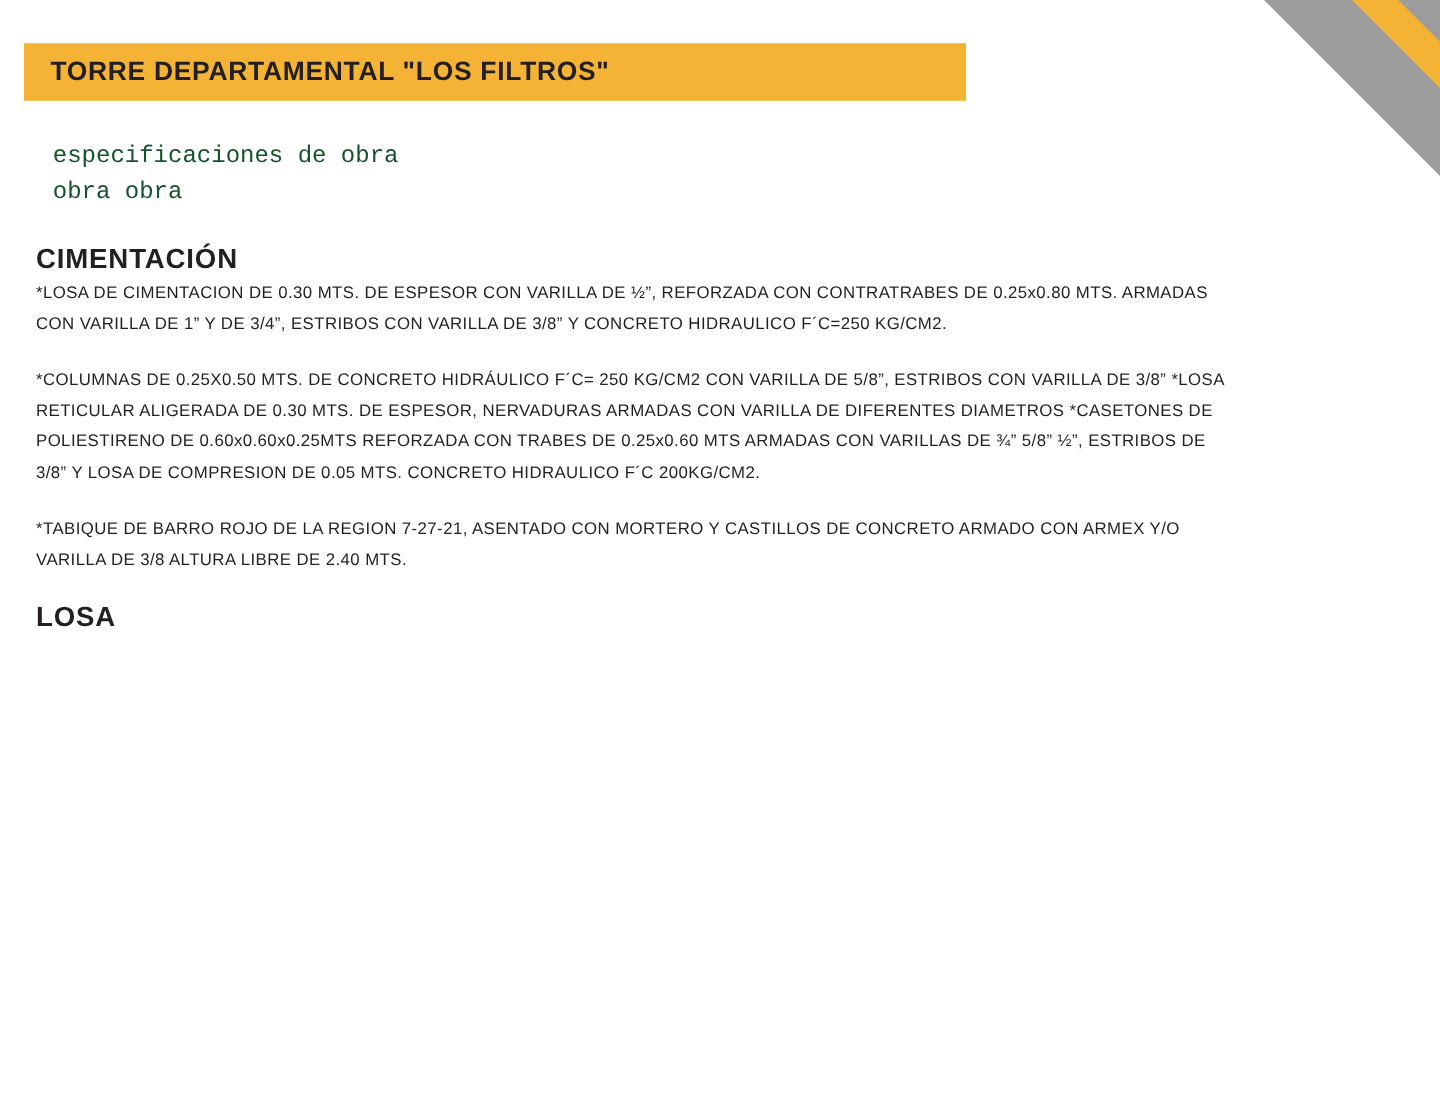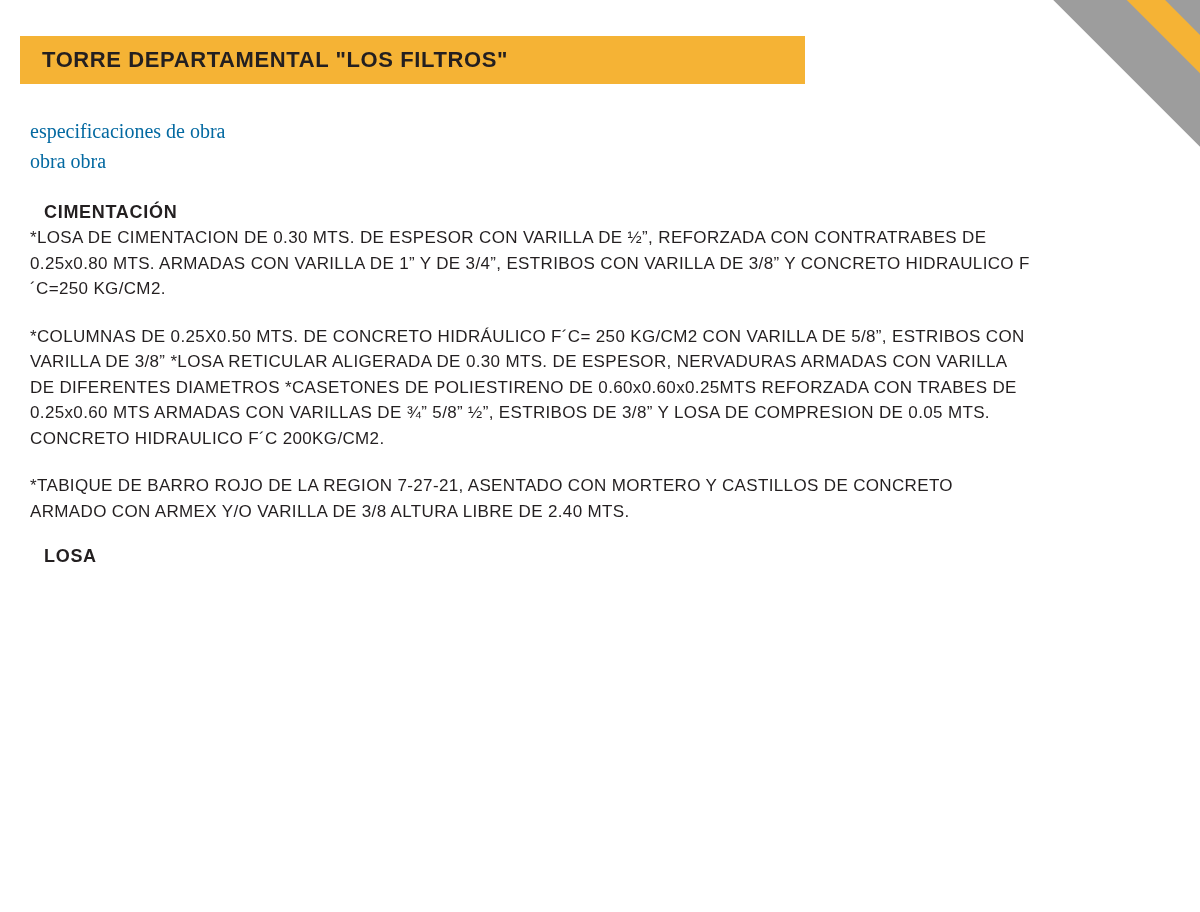--- a/index.html
+++ b/index.html
@@ -79,38 +79,38 @@
   
   .content {
     position: absolute;
     left: 30px;
     top: 116px;
     width: 1000px;
   }
   .subtitle {
     font-size: 20px;
     line-height: 30px;
-    color: #0369a1;
-    margin: 0 0 0 0;
-    font-family: Liberation Serif, serif;
+    color: #14532d;
+    margin: 0 0 0 14px;
+    font-family: Liberation Mono, monospace;
   }
   .subtitle-block {
     margin-bottom: 26px;
   }
 
   .section { margin-bottom: 22px; }
   .section-heading {
-    font-size: 18px;
+    font-size: 23px;
     font-weight: bold;
     letter-spacing: 0.7px;
     color: #231f20;
-    margin: 0 0 2px 14px;
+    margin: 0 0 2px 0;
   }
   .section-body {
-    font-size: 17px;
+    font-size: 14px;
     line-height: 25.5px;
     letter-spacing: 0.35px;
     color: #231f20;
     margin: 0;
     white-space: pre-wrap;
   }
 </style>
 </head>
 <body>
 

